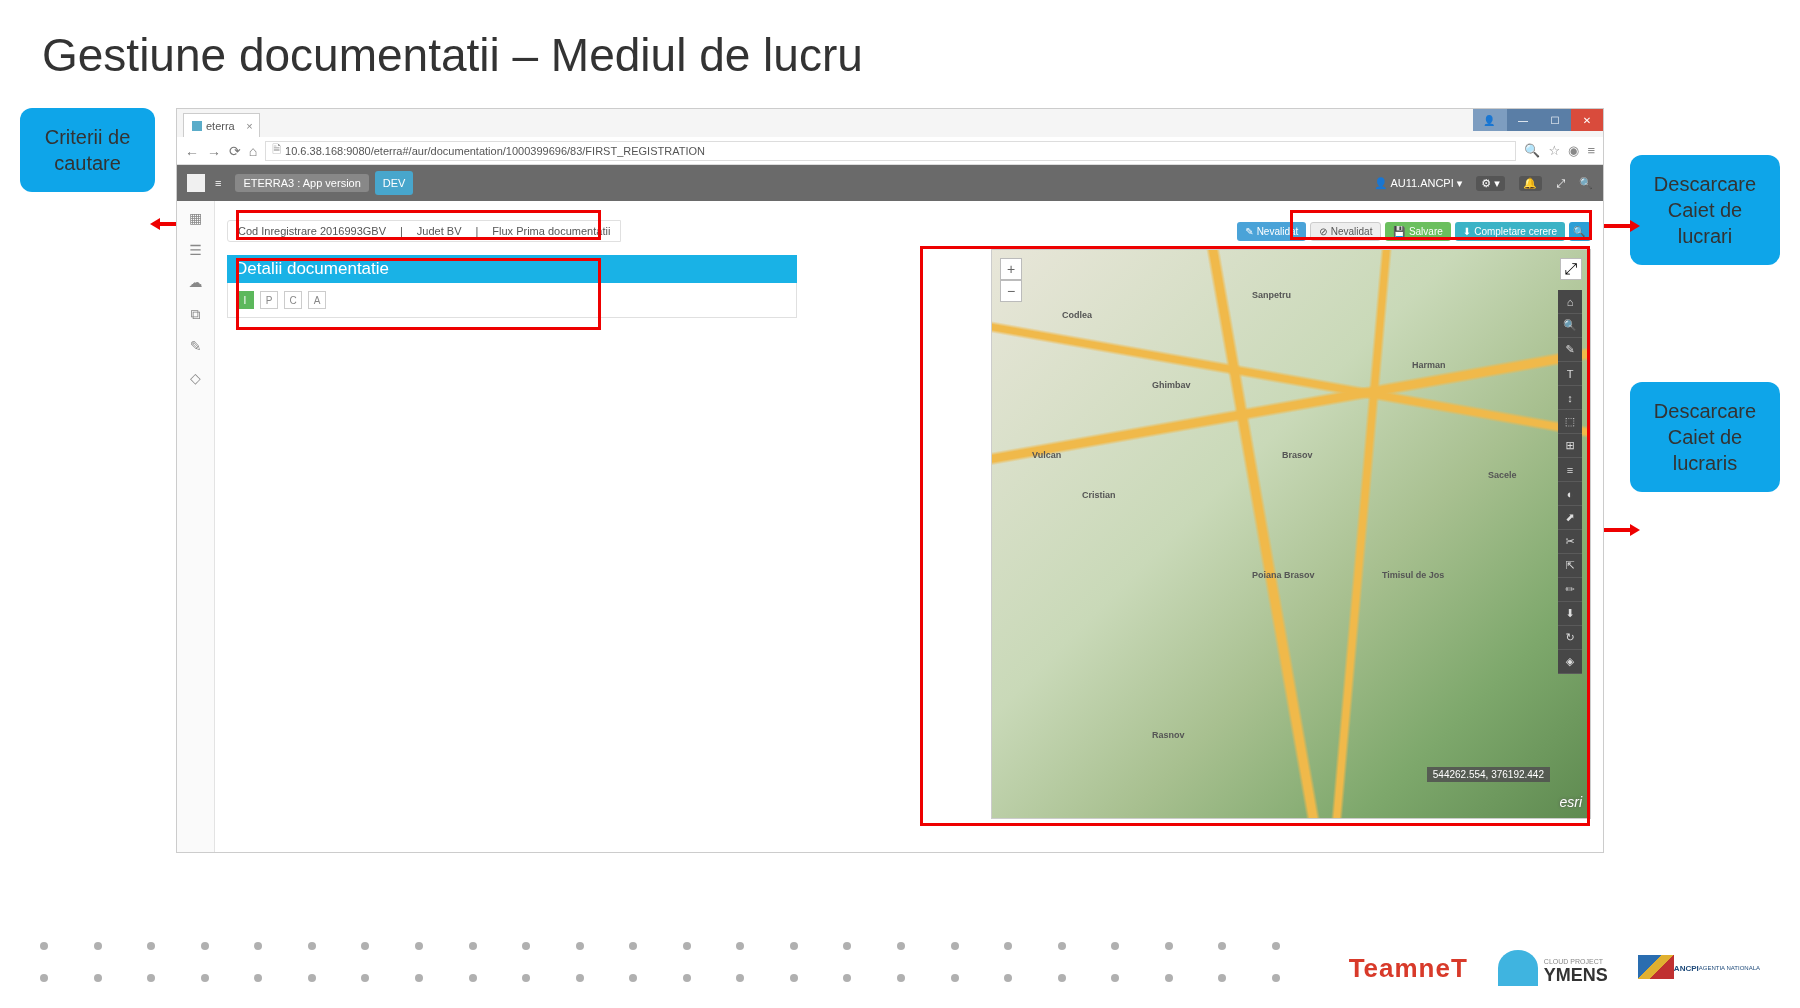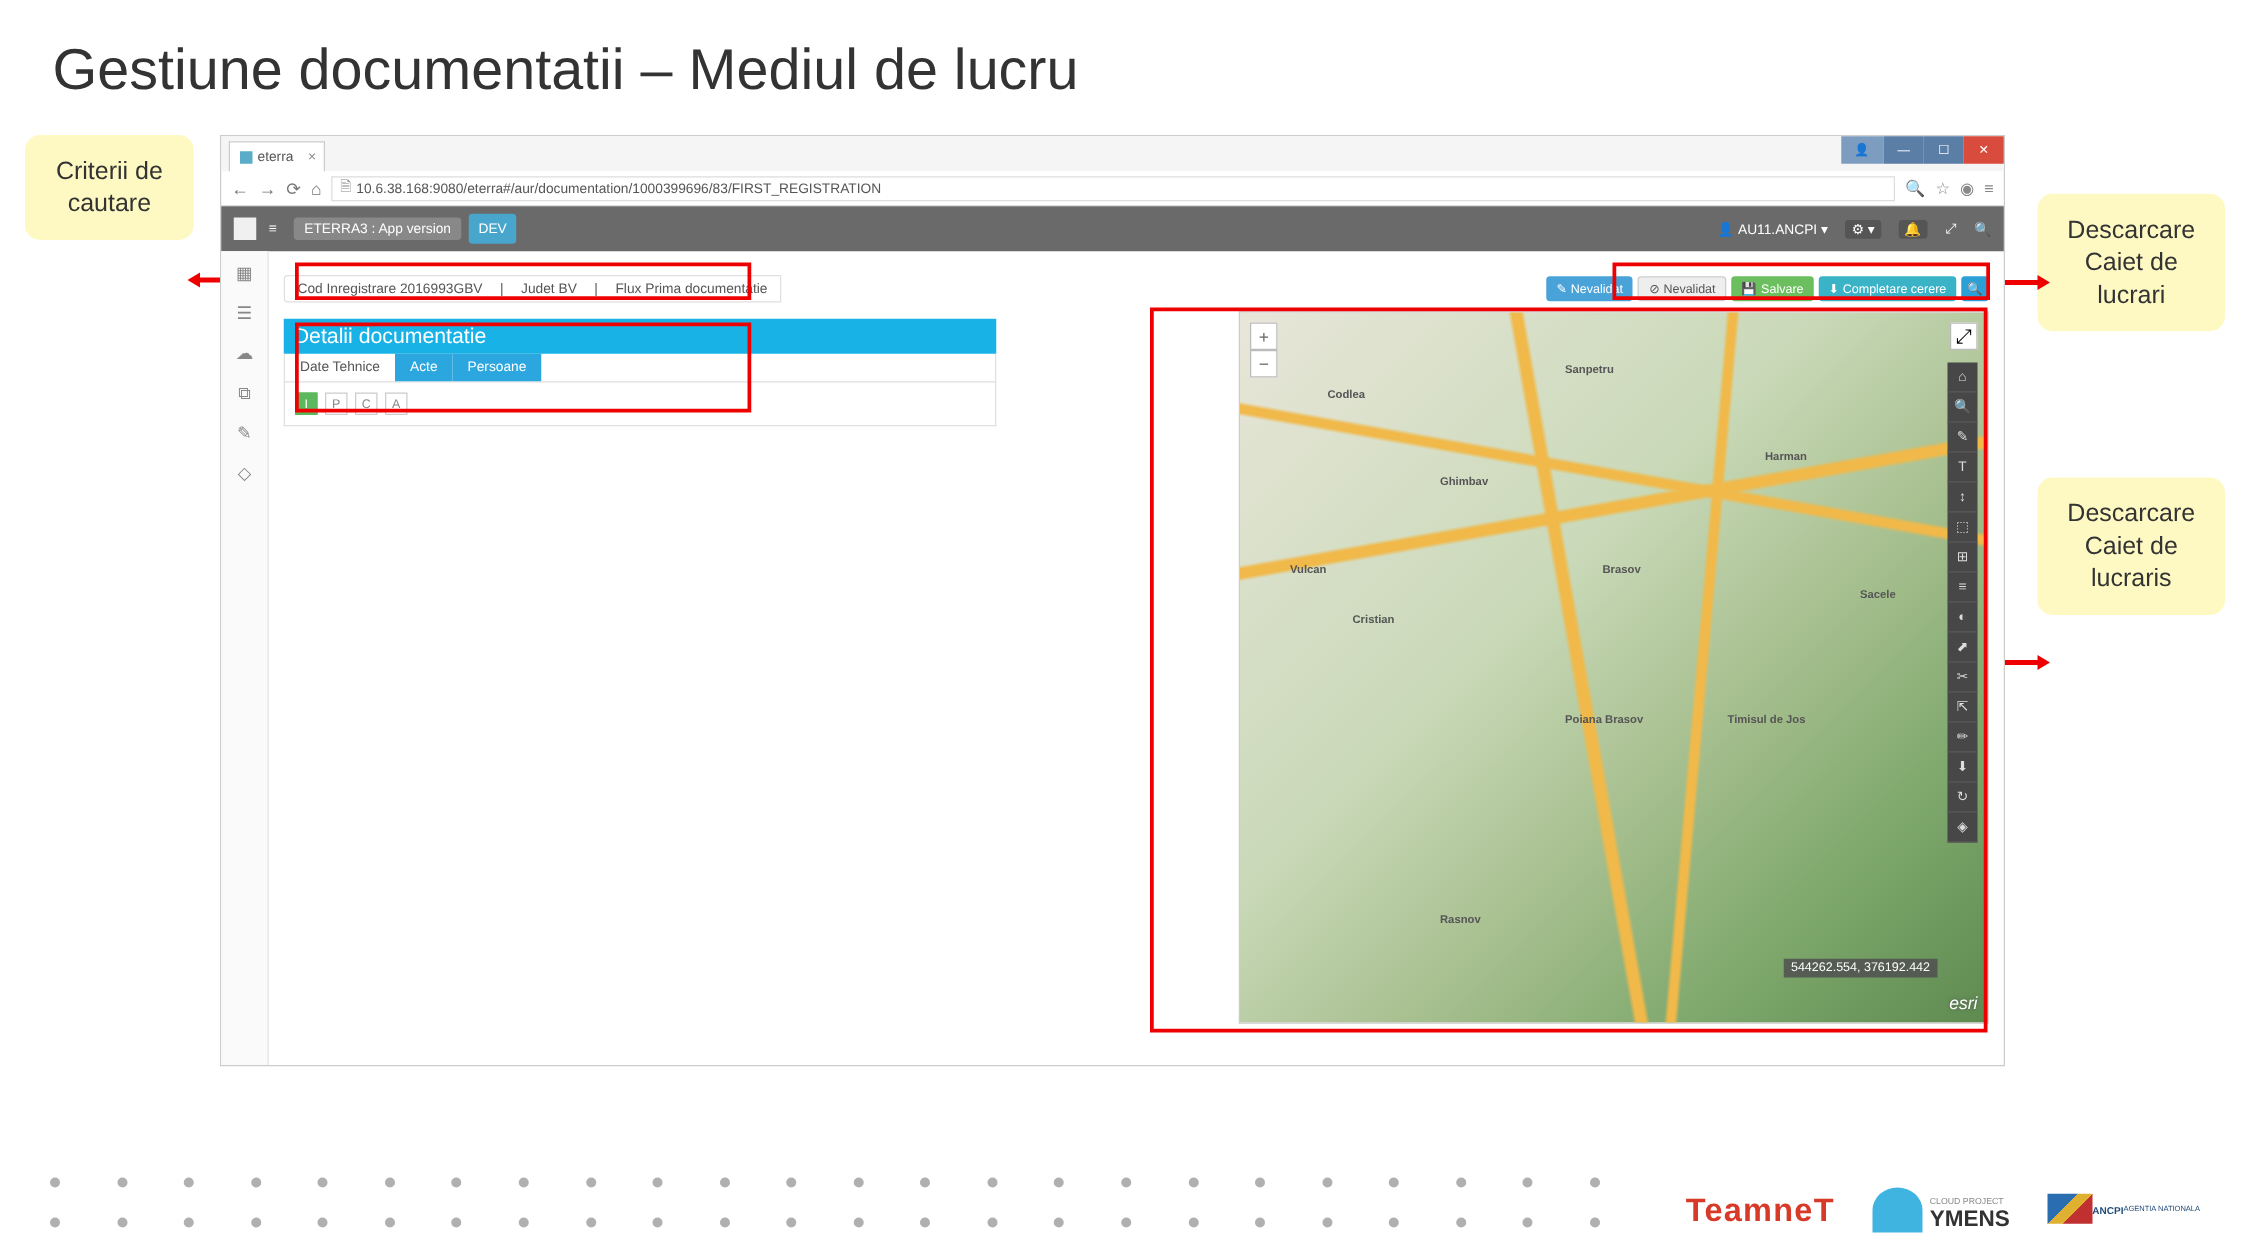--- a/index.html
+++ b/index.html
@@ -1,18 +1,18 @@
 <!DOCTYPE html>
 <html><head>
 <meta charset="utf-8">
 <style>
 *{margin:0;padding:0;box-sizing:border-box;font-family:"Segoe UI",Arial,sans-serif}
 body{background:#fff;width:1800px;height:1008px;position:relative;overflow:hidden}
 .slide-title{font-size:46px;font-weight:300;color:#333;padding:28px 0 0 42px}
-.callout{position:absolute;background:#fef9c3;border-radius:12px;padding:16px 20px;font-size:20px;color:#333;text-align:center;line-height:1.3}
+.callout{position:absolute;background:#0ea5e9;border-radius:12px;padding:16px 20px;font-size:20px;color:#333;text-align:center;line-height:1.3}
 .callout-left{left:20px;top:108px;width:135px}
 .callout-right1{right:20px;top:155px;width:150px}
 .callout-right2{right:20px;top:382px;width:150px}
 .callout-actions{left:255px;top:563px;width:350px;text-align:left;font-size:19px;padding:14px 18px}
 .arrow-h{position:absolute;height:4px;background:#e00}
 .arrow-h::after{content:"";position:absolute;right:-8px;top:-4px;border-left:10px solid #e00;border-top:6px solid transparent;border-bottom:6px solid transparent}
 .arrow-h.rev::after{left:-8px;right:auto;border-left:none;border-right:10px solid #e00}
 .arrow-v{position:absolute;width:4px;background:#e00}
 .arrow-v::after{content:"";position:absolute;top:-8px;left:-4px;border-bottom:10px solid #e00;border-left:6px solid transparent;border-right:6px solid transparent}
 .arrow-v::before{content:"";position:absolute;bottom:-8px;left:-4px;border-top:10px solid #e00;border-left:6px solid transparent;border-right:6px solid transparent}
@@ -160,37 +160,32 @@
       <div class="ico">✎</div>
       <div class="ico">◇</div>
     </div>
     <div class="main">
       <div class="toprow">
         <div class="tr-left">
           <span>Cod Inregistrare 2016993GBV</span>
           <span>|</span>
           <span>Judet BV</span>
           <span>|</span>
-          <span>Flux Prima documentatie</span>
+          <span>Flux Prima documentatii</span>
         </div>
         <div class="tr-right">
           <div class="btn blue">✎ <span>Nevalidat</span></div>
           <div class="btn grey">⊘ <span>Nevalidat</span></div>
           <div class="btn green">💾 <span>Salvare</span></div>
           <div class="btn cyan">⬇ <span>Completare cerere</span></div>
           <div class="btn sq">🔍</div>
         </div>
       </div>
       <div class="panel">
         <div class="panel-hd">Detalii documentatie</div>
-        <div class="tabs">
-          <div class="ptab">Date Tehnice</div>
-          <div class="ptab active">Acte</div>
-          <div class="ptab active">Persoane</div>
-        </div>
         <div class="actionrow">
           <div class="abtn g">I</div>
           <div class="abtn">P</div>
           <div class="abtn">C</div>
           <div class="abtn">A</div>
         </div>
       </div>
 
       <div class="maparea">
         <div class="map-roads"></div>

